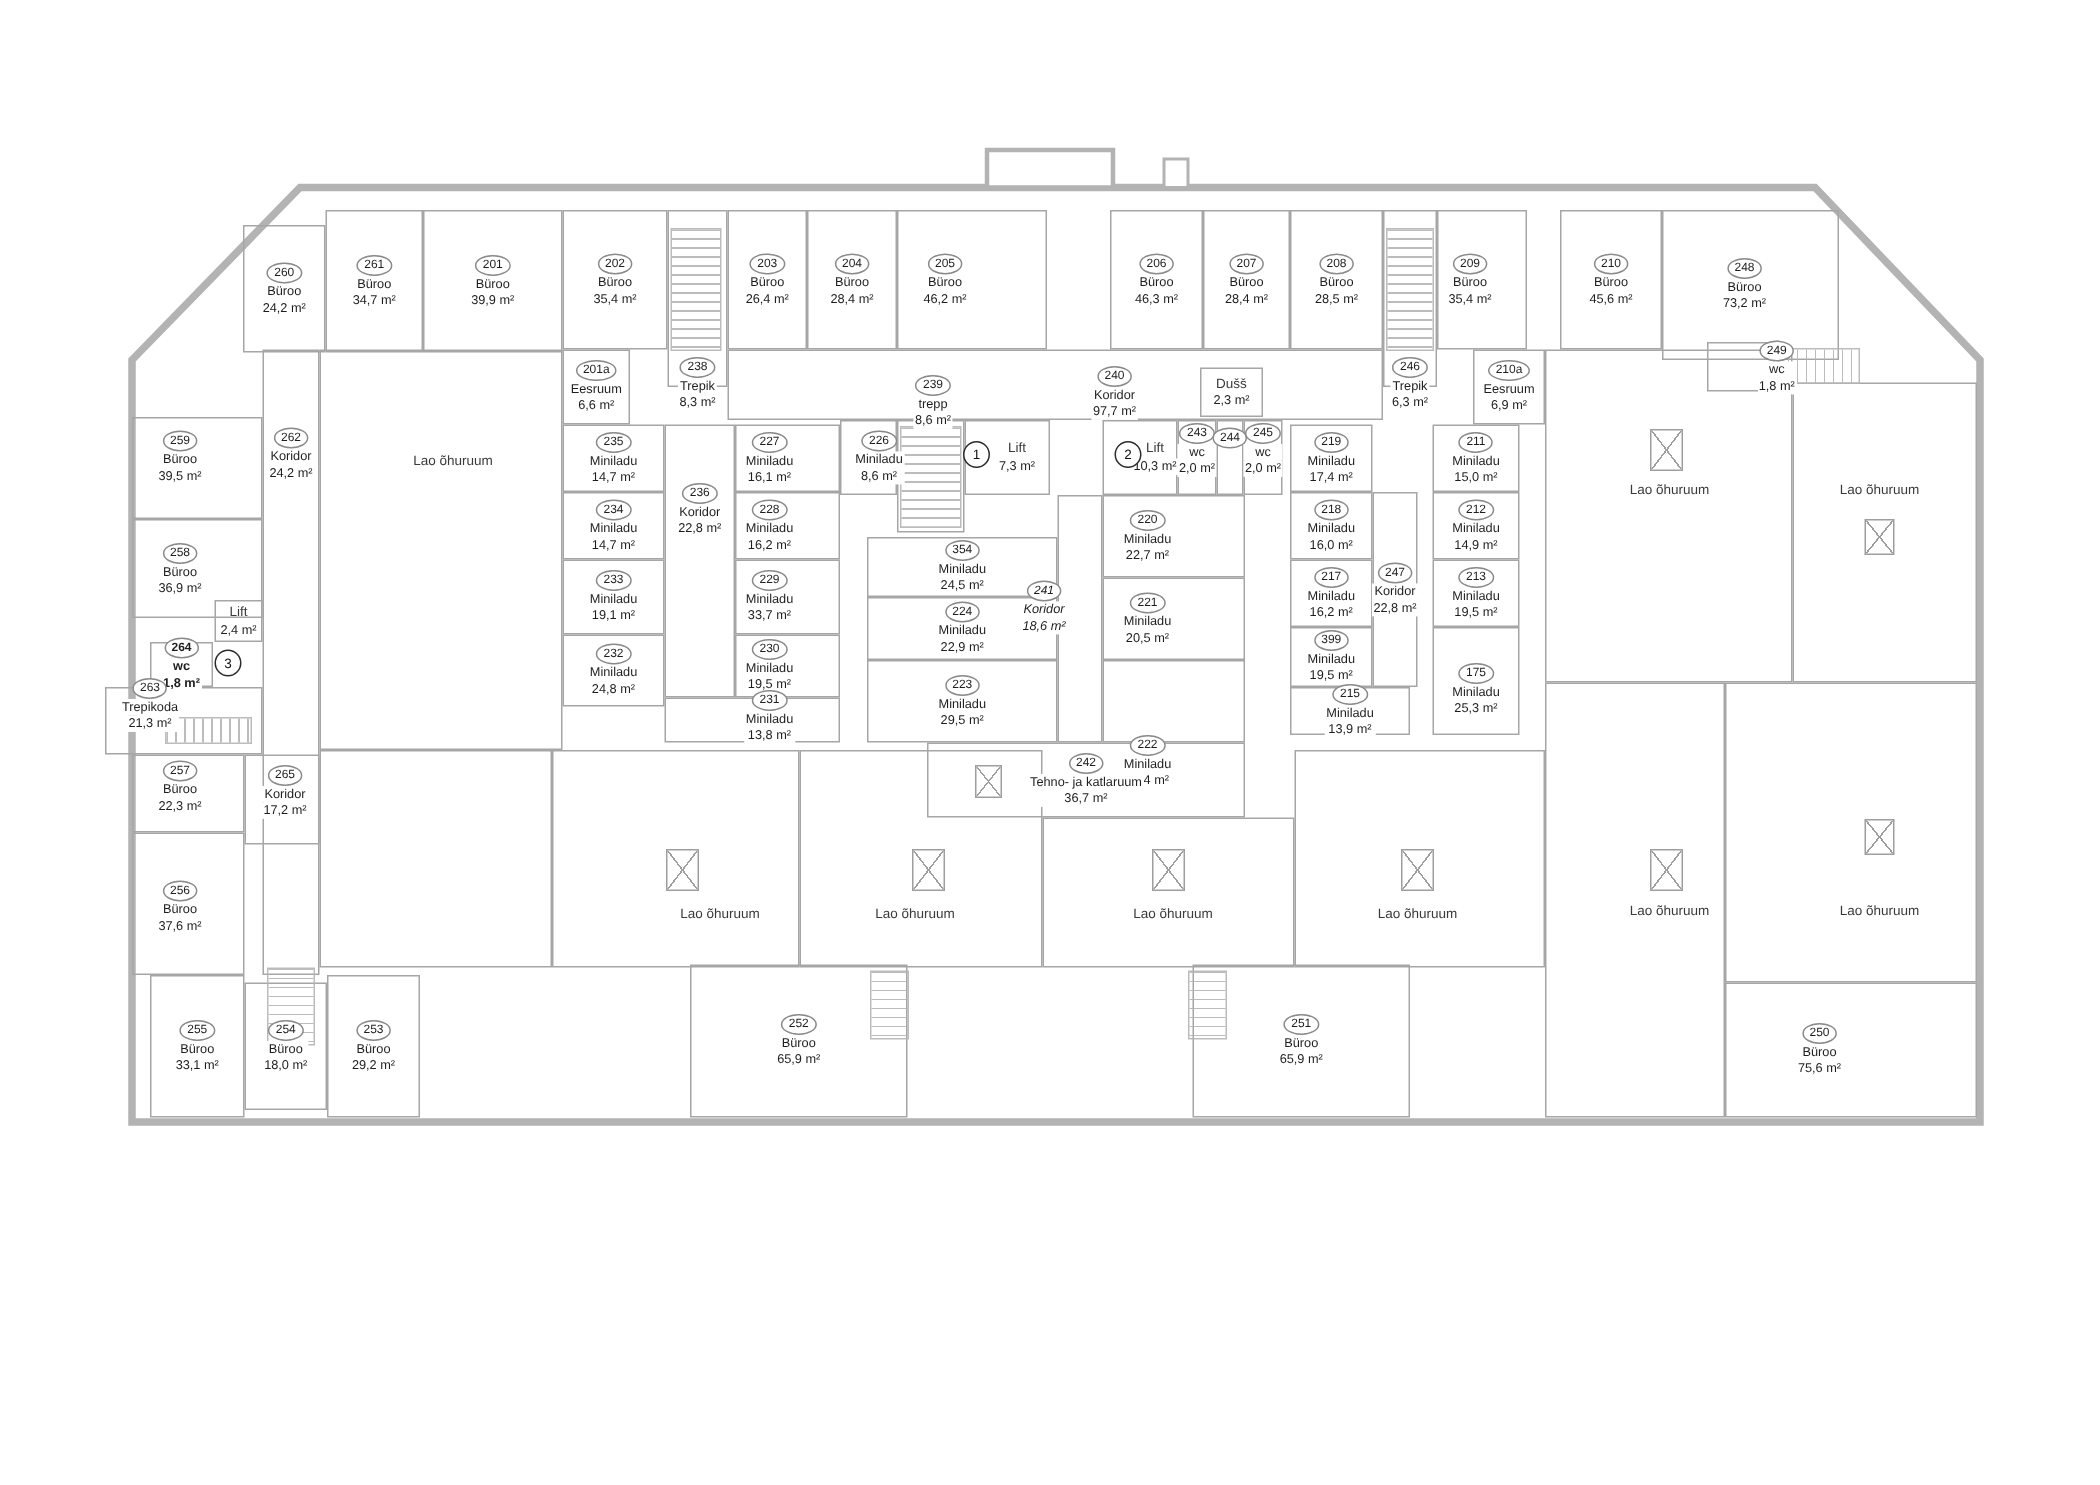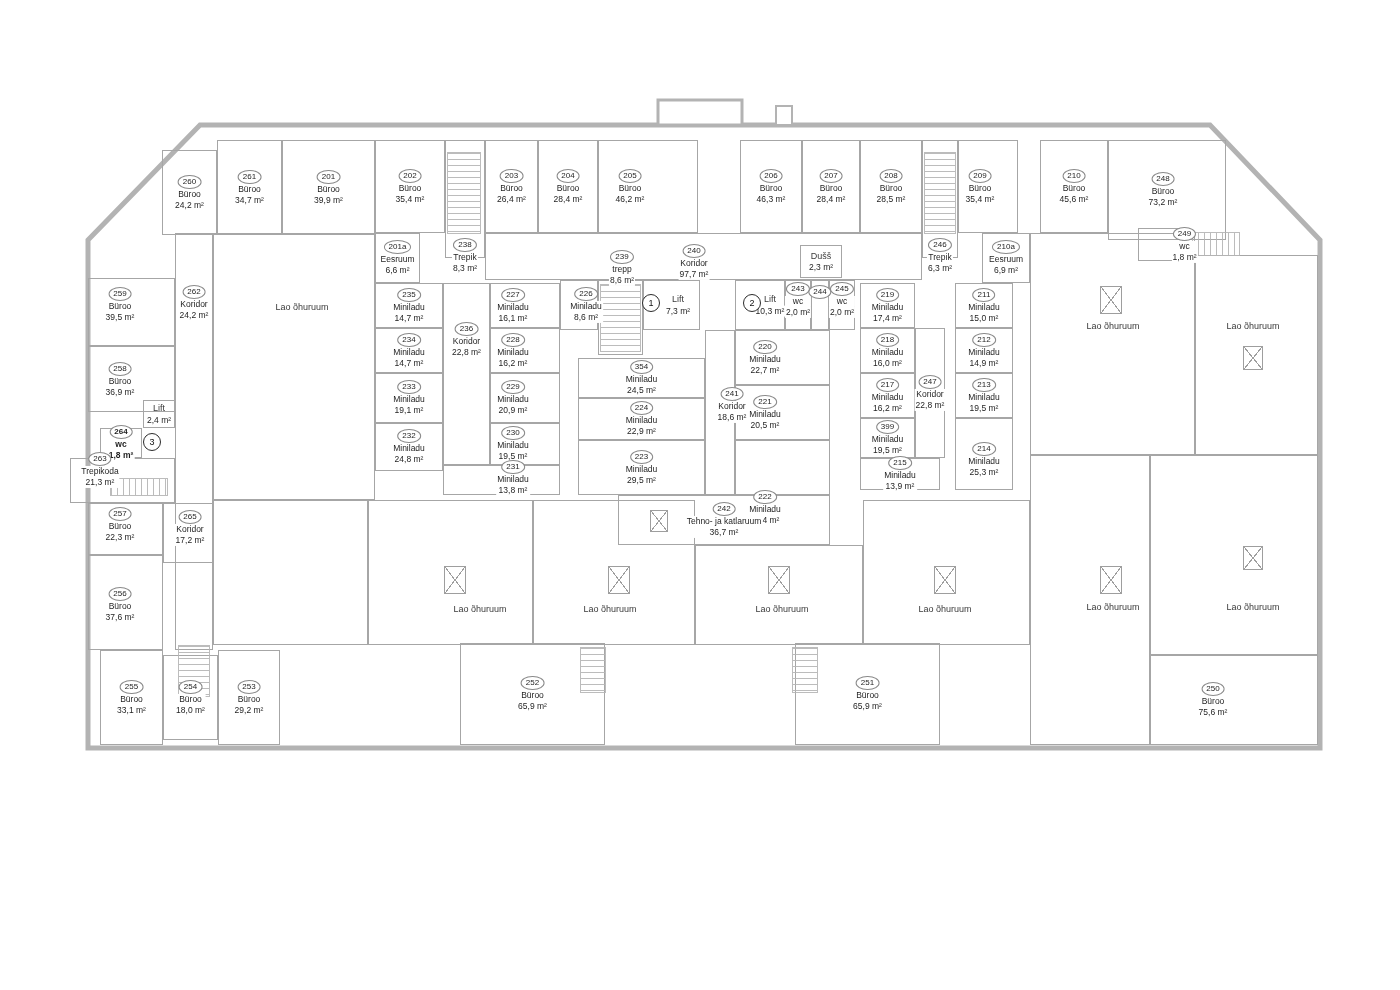--- a/index.html
+++ b/index.html
@@ -81,21 +81,21 @@
       <div class="label" style="left: 980px; top: 186.5px;"><span class="num">209</span><span class="nm">Büroo</span><span class="ar">35,4 m²</span></div>
       <div class="room" style="left: 1040px; top: 140px; width: 68px; height: 93px;"></div>
       <div class="label" style="left: 1074px; top: 186.5px;"><span class="num">210</span><span class="nm">Büroo</span><span class="ar">45,6 m²</span></div>
       <div class="room" style="left: 1108px; top: 140px; width: 118px; height: 100px;"></div>
       <div class="label" style="left: 1163px; top: 190px;"><span class="num">248</span><span class="nm">Büroo</span><span class="ar">73,2 m²</span></div>
       <div class="room" style="left: 1138px; top: 228px; width: 45px; height: 33px;"></div>
       <div class="label" style="left: 1160.5px; top: 244.5px; margin-left: 24px;"><span class="num">249</span><span class="nm">wc</span><span class="ar">1,8 m²</span></div>
       <div class="room" style="left: 375px; top: 233px; width: 45px; height: 50px;"></div>
       <div class="label" style="left: 397.5px; top: 258px;"><span class="num">201a</span><span class="nm">Eesruum</span><span class="ar">6,6 m²</span></div>
       <div class="room" style="left: 485px; top: 233px; width: 437px; height: 47px;"></div>
-      <div class="label" style="left: 694px; top: 262px;"><span class="num">240</span><span class="nm">Koridor</span><span class="ar">97,7 m²</span></div>
+      <div class="label" style="left: 743px; top: 262px;"><span class="num">240</span><span class="nm">Koridor</span><span class="ar">97,7 m²</span></div>
       <div class="room" style="left: 598px; top: 280px; width: 45px; height: 75px;"></div>
       <div class="label" style="left: 622px; top: 268px;"><span class="num">239</span><span class="nm">trepp</span><span class="ar">8,6 m²</span></div>
       <div class="room" style="left: 800px; top: 245px; width: 42px; height: 33px;"></div>
       <div class="label space" style="left: 821px; top: 261.5px;">
         <span class="nm">Dušš</span>
         <span class="ar">2,3 m²</span>
       </div>
       <div class="room" style="left: 982px; top: 233px; width: 48px; height: 50px;"></div>
       <div class="label" style="left: 1006px; top: 258px;"><span class="num">210a</span><span class="nm">Eesruum</span><span class="ar">6,9 m²</span></div>
       <div class="room" style="left: 375px; top: 283px; width: 68px; height: 45px;"></div>
@@ -106,40 +106,40 @@
       <div class="label" style="left: 409px; top: 398px;"><span class="num">233</span><span class="nm">Miniladu</span><span class="ar">19,1 m²</span></div>
       <div class="room" style="left: 375px; top: 423px; width: 68px; height: 48px;"></div>
       <div class="label" style="left: 409px; top: 447px;"><span class="num">232</span><span class="nm">Miniladu</span><span class="ar">24,8 m²</span></div>
       <div class="room" style="left: 443px; top: 283px; width: 47px; height: 182px;"></div>
       <div class="label" style="left: 466.5px; top: 340px;"><span class="num">236</span><span class="nm">Koridor</span><span class="ar">22,8 m²</span></div>
       <div class="room" style="left: 490px; top: 283px; width: 70px; height: 45px;"></div>
       <div class="label" style="left: 513px; top: 305.5px;"><span class="num">227</span><span class="nm">Miniladu</span><span class="ar">16,1 m²</span></div>
       <div class="room" style="left: 490px; top: 328px; width: 70px; height: 45px;"></div>
       <div class="label" style="left: 513px; top: 350.5px;"><span class="num">228</span><span class="nm">Miniladu</span><span class="ar">16,2 m²</span></div>
       <div class="room" style="left: 490px; top: 373px; width: 70px; height: 50px;"></div>
-      <div class="label" style="left: 513px; top: 398px;"><span class="num">229</span><span class="nm">Miniladu</span><span class="ar">20,9 m²</span></div>
+      <div class="label" style="left: 513px; top: 398px;"><span class="num">229</span><span class="nm">Miniladu</span><span class="ar">33,7 m²</span></div>
       <div class="room" style="left: 490px; top: 423px; width: 70px; height: 42px;"></div>
       <div class="label" style="left: 513px; top: 444px;"><span class="num">230</span><span class="nm">Miniladu</span><span class="ar">19,5 m²</span></div>
       <div class="room" style="left: 443px; top: 465px; width: 117px; height: 30px;"></div>
       <div class="label" style="left: 513px; top: 478px;"><span class="num">231</span><span class="nm">Miniladu</span><span class="ar">13,8 m²</span></div>
       <div class="room" style="left: 560px; top: 280px; width: 38px; height: 50px;"></div>
       <div class="label" style="left: 586px; top: 305px;"><span class="num">226</span><span class="nm">Miniladu</span><span class="ar">8,6 m²</span></div>
       <div class="room" style="left: 643px; top: 280px; width: 57px; height: 50px;"></div>
       <div class="label space" style="left: 678px; top: 305px;">
         <span class="nm">Lift</span>
         <span class="ar">7,3 m²</span>
       </div>
       <div class="room" style="left: 578px; top: 358px; width: 127px; height: 40px;"></div>
       <div class="label" style="left: 641.5px; top: 378px;"><span class="num">354</span><span class="nm">Miniladu</span><span class="ar">24,5 m²</span></div>
       <div class="room" style="left: 578px; top: 398px; width: 127px; height: 42px;"></div>
       <div class="label" style="left: 641.5px; top: 419px;"><span class="num">224</span><span class="nm">Miniladu</span><span class="ar">22,9 m²</span></div>
       <div class="room" style="left: 578px; top: 440px; width: 127px; height: 55px;"></div>
       <div class="label" style="left: 641.5px; top: 467.5px;"><span class="num">223</span><span class="nm">Miniladu</span><span class="ar">29,5 m²</span></div>
       <div class="room" style="left: 705px; top: 330px; width: 30px; height: 165px;"></div>
-      <div class="label" style="left: 732px; top: 405px;"><span class="num">241</span><span class="nm">Koridor</span><span class="ar">18,6 m²</span></div>
+      <div class="label" style="left: 696px; top: 405px; font-style: italic;"><span class="num">241</span><span class="nm">Koridor</span><span class="ar">18,6 m²</span></div>
       <div class="room" style="left: 735px; top: 280px; width: 50px; height: 50px;"></div>
       <div class="label space" style="left: 770px; top: 305px;">
         <span class="nm">Lift</span>
         <span class="ar">10,3 m²</span>
       </div>
       <div class="room" style="left: 785px; top: 280px; width: 26px; height: 50px;"></div>
       <div class="label" style="left: 798px; top: 300px;"><span class="num">243</span><span class="nm">wc</span><span class="ar">2,0 m²</span></div>
       <div class="room" style="left: 811px; top: 280px; width: 18px; height: 50px;"></div>
       <div class="label" style="left: 820px; top: 292px;"><span class="num">244</span></div>
       <div class="room" style="left: 829px; top: 280px; width: 26px; height: 50px;"></div>
@@ -162,21 +162,21 @@
       <div class="label" style="left: 900px; top: 474px;"><span class="num">215</span><span class="nm">Miniladu</span><span class="ar">13,9 m²</span></div>
       <div class="room" style="left: 915px; top: 328px; width: 30px; height: 130px;"></div>
       <div class="label" style="left: 930px; top: 393px;"><span class="num">247</span><span class="nm">Koridor</span><span class="ar">22,8 m²</span></div>
       <div class="room" style="left: 955px; top: 283px; width: 58px; height: 45px;"></div>
       <div class="label" style="left: 984px; top: 305.5px;"><span class="num">211</span><span class="nm">Miniladu</span><span class="ar">15,0 m²</span></div>
       <div class="room" style="left: 955px; top: 328px; width: 58px; height: 45px;"></div>
       <div class="label" style="left: 984px; top: 350.5px;"><span class="num">212</span><span class="nm">Miniladu</span><span class="ar">14,9 m²</span></div>
       <div class="room" style="left: 955px; top: 373px; width: 58px; height: 45px;"></div>
       <div class="label" style="left: 984px; top: 395.5px;"><span class="num">213</span><span class="nm">Miniladu</span><span class="ar">19,5 m²</span></div>
       <div class="room" style="left: 955px; top: 418px; width: 58px; height: 72px;"></div>
-      <div class="label" style="left: 984px; top: 460px;"><span class="num">214</span><span class="nm">Miniladu</span><span class="ar">25,3 m²</span></div>
+      <div class="label" style="left: 984px; top: 460px;"><span class="num">175</span><span class="nm">Miniladu</span><span class="ar">25,3 m²</span></div>
       <div class="room" style="left: 618px; top: 495px; width: 212px; height: 50px;"></div>
       <div class="label" style="left: 724px; top: 520px;"><span class="num">242</span><span class="nm">Tehno- ja katlaruum</span><span class="ar">36,7 m²</span></div>
       <div class="room" style="left: 88px; top: 278px; width: 87px; height: 68px;"></div>
       <div class="label" style="left: 120px; top: 305px;"><span class="num">259</span><span class="nm">Büroo</span><span class="ar">39,5 m²</span></div>
       <div class="room" style="left: 175px; top: 233px; width: 38px; height: 417px;"></div>
       <div class="label" style="left: 194px; top: 303px;"><span class="num">262</span><span class="nm">Koridor</span><span class="ar">24,2 m²</span></div>
       <div class="room" style="left: 88px; top: 346px; width: 87px; height: 66px;"></div>
       <div class="label" style="left: 120px; top: 380px;"><span class="num">258</span><span class="nm">Büroo</span><span class="ar">36,9 m²</span></div>
       <div class="room" style="left: 143px; top: 400px; width: 32px; height: 28px;"></div>
       <div class="label space" style="left: 159px; top: 414px;">

